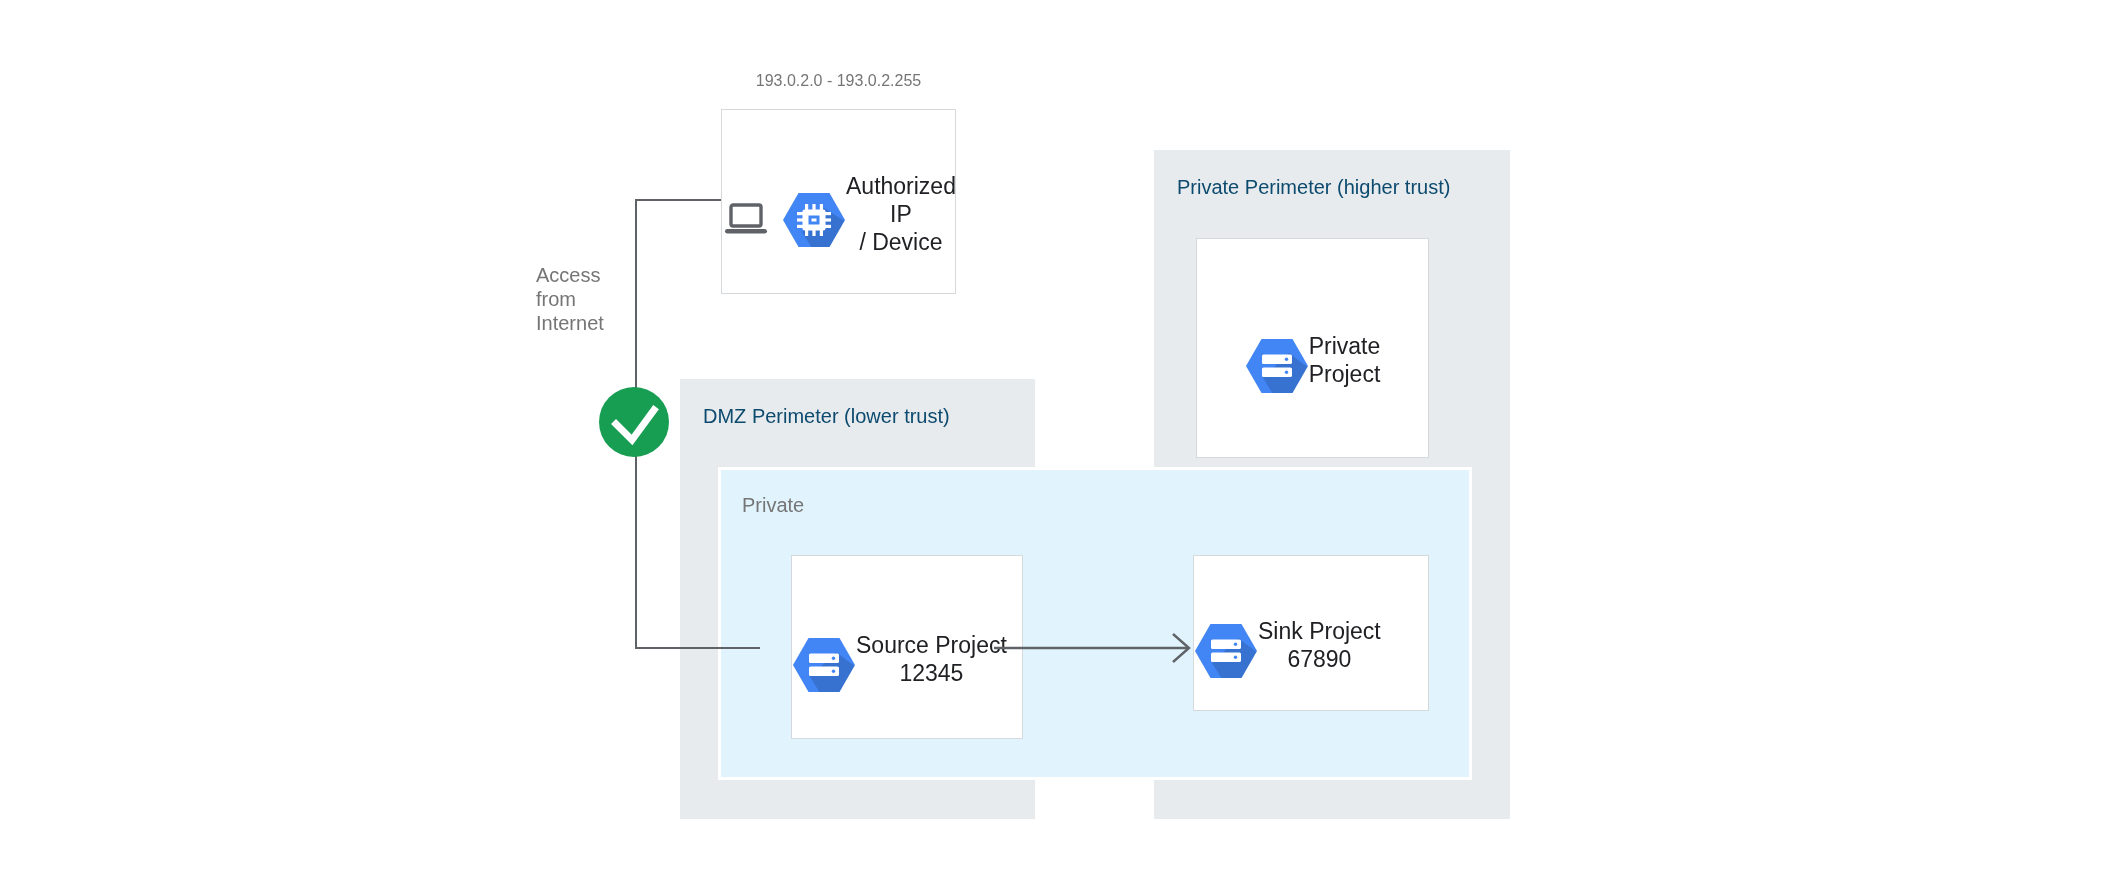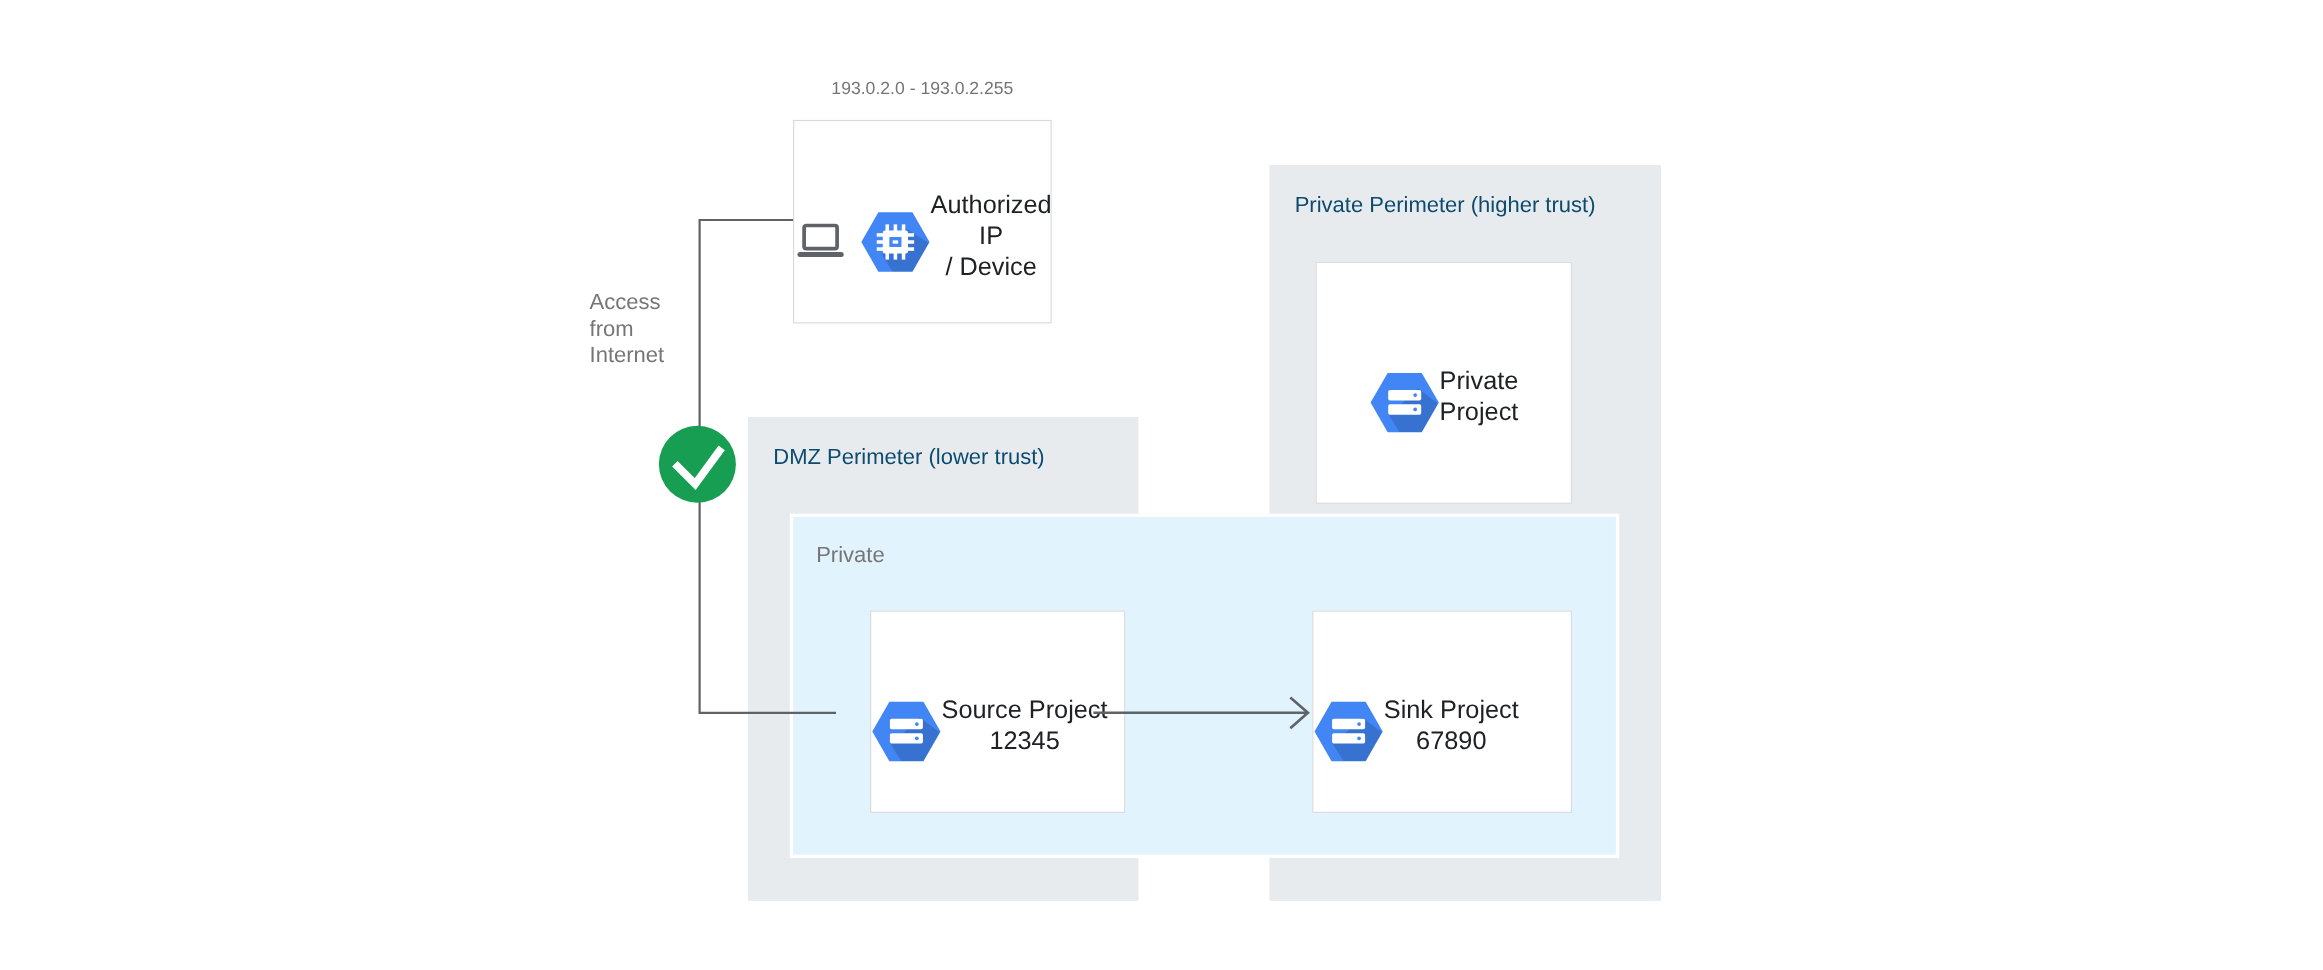--- a/index.html
+++ b/index.html
@@ -120,21 +120,21 @@
           <circle cx="41.5" cy="34.2" r="1.7" fill="#4285f4"></circle>
         </svg>
       </span>
     </div>
     <div class="node-label">
       <div>Source Project</div>
       <div>12345</div>
     </div>
   </div>
 
-  <div class="abs node" style="left:1193px;top:555px;width:236px;height:184px;">
+  <div class="abs node" style="left:1193px;top:555px;width:236px;height:156px;">
     <div class="icon-row">
       <span class="icon">
         <svg width="64" height="56" viewBox="0 0 64 56">
           <defs>
               <clipPath id="hexclip3">
                 <polygon points="1,28 16.5,1 47.5,1 63,28 47.5,55 16.5,55"></polygon>
               </clipPath>
             </defs>
           <polygon points="1,28 16.5,1 47.5,1 63,28 47.5,55 16.5,55" fill="#4285f4"></polygon>
           <path d="M18 40 L44 15 L64 30 L64 56 L28 56 Z" fill="#000000" opacity="0.14" clip-path="url(#hexclip3)"></path>

